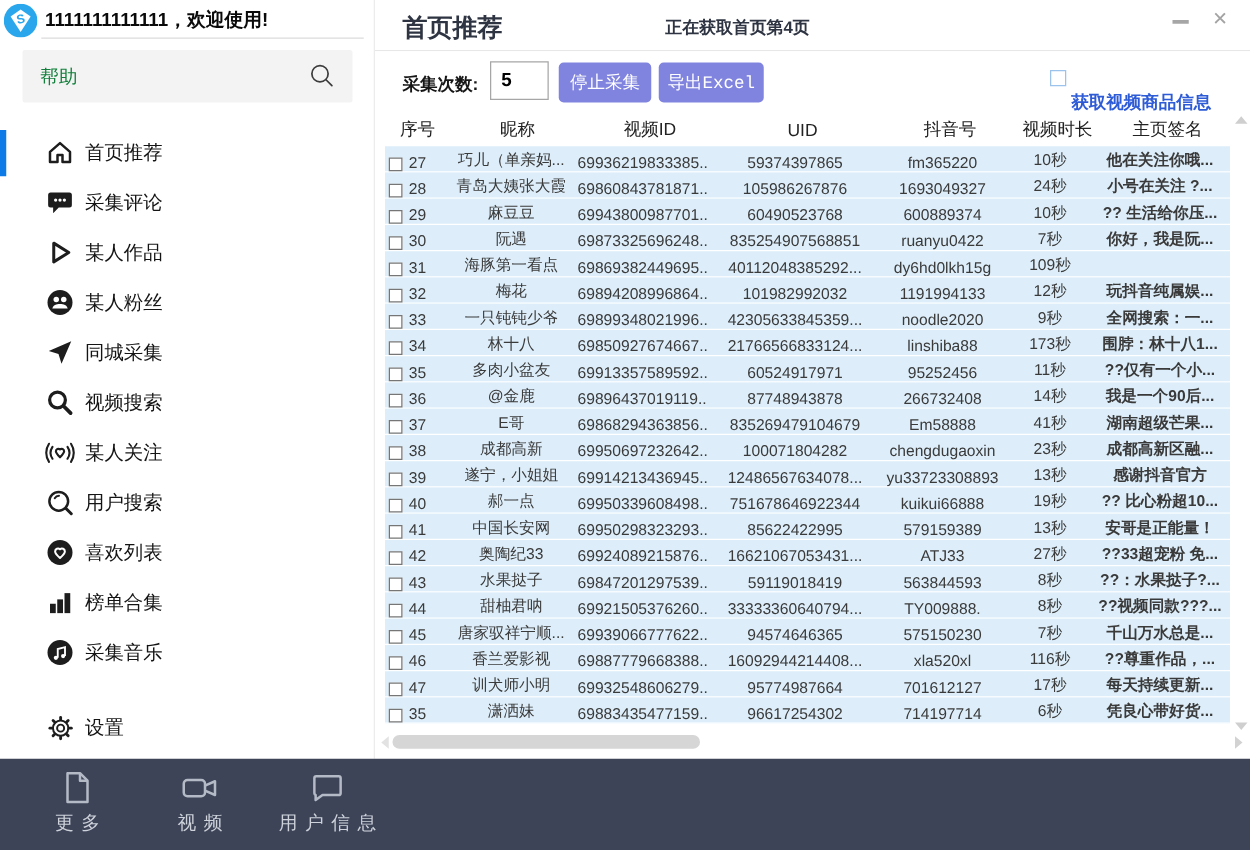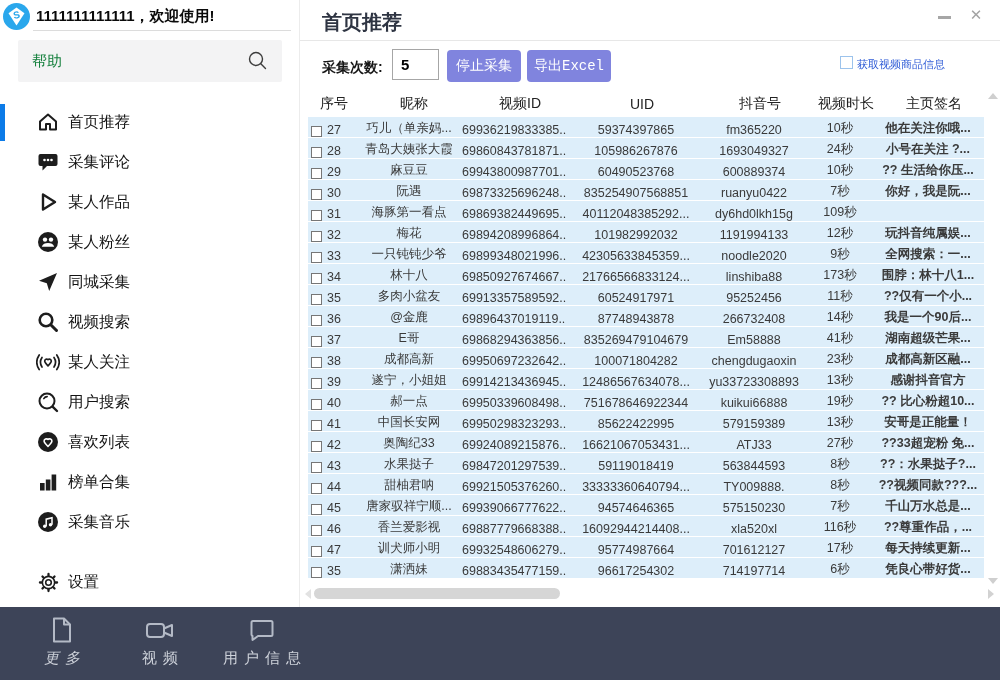--- a/index.html
+++ b/index.html
@@ -24,41 +24,41 @@
   .menu-item{position:absolute;left:0;width:300px;height:40px;cursor:pointer;}
   .menu-item .mi-icon{position:absolute;left:36px;top:8px;width:24px;height:24px;color:#1d1d1d;}
   .menu-item .mi-label{position:absolute;left:68px;top:10px;font-size:15.5px;color:#141414;}
   #active-bar{position:absolute;left:0;top:104px;width:5px;height:37px;background:var(--accent-blue);}
 
   
   #bottombar{position:absolute;left:0;top:607px;width:1000px;height:73px;background:var(--bar-dark);}
   .bb-item{position:absolute;top:8px;text-align:center;cursor:pointer;}
   .bb-item .bb-icon{display:block;margin:0 auto;color:#b4bac6;height:30px;}
   .bb-item .bb-label{display:block;margin-top:4px;font-size:15px;color:#ced2da;letter-spacing:6px;text-indent:6px;white-space:nowrap;}
-  #bb-more{left:22px;width:80px;font-style:italic;}
+  #bb-more{left:22px;width:80px;}
   #bb-video{left:120px;width:80px;}
   #bb-userinfo{left:202px;width:120px;}
 
   
   #main-header{position:absolute;left:300px;top:0;width:700px;height:41px;background:#fff;border-bottom:1px solid #e7e7e7;}
   #page-title{position:absolute;left:22px;top:9px;font-size:20px;font-weight:bold;color:var(--head-ink);}
   #status-text{position:absolute;left:180px;top:13px;width:220px;text-align:center;font-size:13.5px;font-weight:bold;color:var(--head-ink);}
   #min-btn{position:absolute;left:630px;top:0;width:28px;height:30px;cursor:pointer;}
   #min-btn .dash{position:absolute;left:8px;top:16px;width:13px;height:3px;background:#a6a6a6;}
   #close-btn{position:absolute;left:664px;top:6px;width:24px;height:24px;font-size:15px;font-weight:bold;color:#a3a3a3;text-align:center;cursor:pointer;}
 
   
   #controls{position:absolute;left:300px;top:41px;width:700px;height:49px;background:#fff;}
   #count-label{position:absolute;left:22px;top:18px;font-size:14px;font-weight:600;color:#161616;}
   #count-input{position:absolute;left:92px;top:8px;width:47px;height:31px;border:1px solid #a6a6a6;font-family:inherit;font-size:15px;font-weight:bold;color:#000;padding-left:8px;background:#fff;}
   .pbtn{position:absolute;top:9px;height:32px;background:var(--btn-purple);color:#fff;border:none;border-radius:4px;font-family:Liberation Mono, monospace;font-size:14px;cursor:pointer;}
   #stop-btn{left:147px;width:74px;}
   #export-btn{left:227px;width:84px;}
   #goods-checkbox{position:absolute;left:540px;top:15px;width:13px;height:13px;border:1px solid #9cc3ec;background:#fff;cursor:pointer;}
-  #goods-label{position:absolute;left:557px;top:16px;font-size:11px;color:var(--link-blue);cursor:pointer;}
+  #goods-label{position:absolute;left:557px;top:32px;font-size:14px;color:var(--link-blue);cursor:pointer;font-weight:bold;}
 
   
   #table{position:absolute;left:308px;top:90px;width:676px;}
   #thead{display:flex;height:27px;align-items:center;}
   .hcell{font-size:14px;color:#222;text-align:center;white-space:nowrap;overflow:hidden;}
   .h0{width:52px;}.h1{width:108px;}.h2{width:104px;}.h3{width:140px;}.h4{width:96px;}.h5{width:76px;}.h6{width:100px;}
   #tbody{width:676px;}
   .trow{display:flex;height:21px;align-items:flex-end;background:var(--row-blue);border-bottom:1px solid #fff;}
   .rowcheck{width:11px;height:11px;border:1px solid #767676;background:#fff;margin-left:3px;flex:0 0 auto;cursor:pointer;}
   .cell{font-size:12.5px;color:#3a3a3a;text-align:center;white-space:nowrap;overflow:hidden;flex:0 0 auto;}
@@ -209,20 +209,21 @@
           <line x1="5.1" y1="18.9" x2="6.5" y2="17.5"></line>
             <line x1="17.5" y1="6.5" x2="18.9" y2="5.1"></line>
         </g>
       </svg>
       <span class="mi-label">设置</span>
     </div>
   </div>
 
   <div id="main-header">
     <div id="page-title">首页推荐</div>
+    <div id="status-text">正在获取首页第4页</div>
     <div id="min-btn">
         <span class="dash"></span>
       </div>
     <div id="close-btn">✕</div>
   </div>
 
   <div id="controls">
     <span id="count-label">采集次数:</span>
     <input id="count-input" value="5" style="">
     <button id="stop-btn" class="pbtn">停止采集</button>

